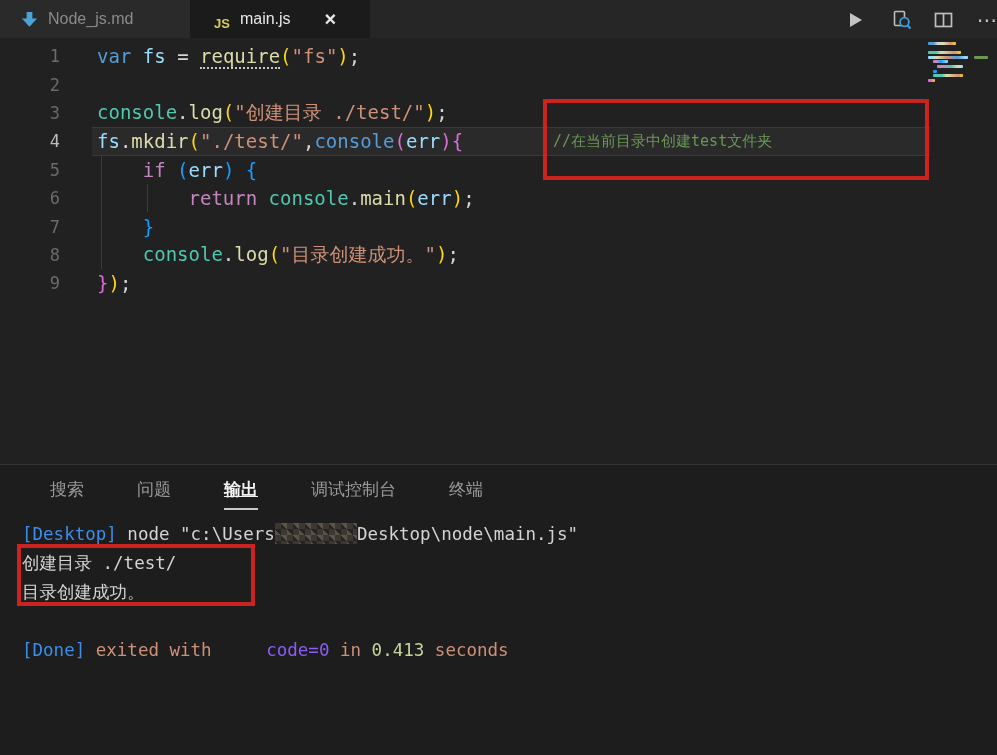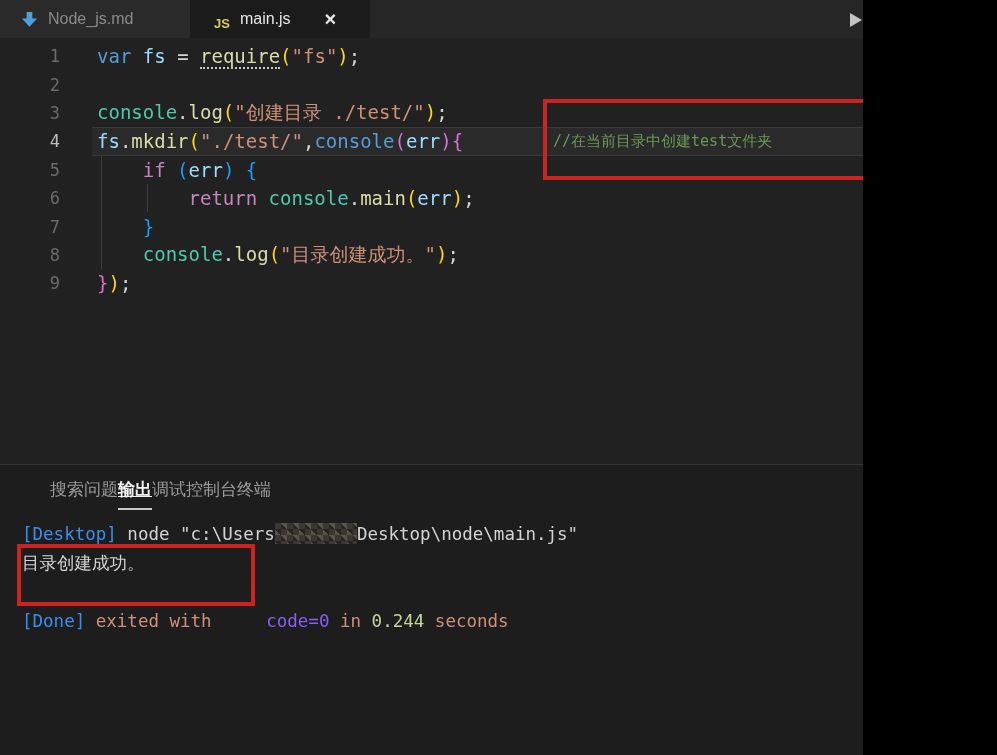--- a/index.html
+++ b/index.html
@@ -1,18 +1,18 @@
 <!DOCTYPE html>
 <html><head>
 <meta charset="utf-8">
 <style>
   * { margin:0; padding:0; box-sizing:border-box; }
   body { background:#000; }
   .screen {
-    position:relative; width:863px; height:755px; overflow:hidden;
+    position:relative; width:997px; height:755px; overflow:hidden;
     background:#212122; font-family:"Liberation Sans","DejaVu Sans",sans-serif;
   }
   
   .tabbar { position:absolute; left:0; top:0; width:997px; height:38px; background:#262627; }
   .tab { position:absolute; top:0; height:38px; display:flex; align-items:center; cursor:pointer; }
   .tab-md { left:0; width:190px; background:#2a2a2b; padding-left:20px; }
   .tab-md .tab-label { color:#8b8b8b; font-size:16px; margin-left:9px; }
   .tab-js { left:190px; width:180px; background:#1b1b1c; padding-left:24px; }
   .tab-js .tab-label { color:#e8e8e8; font-size:16px; margin-left:10px; }
   .js-badge { color:#d6ce53; font-weight:bold; font-size:13px; font-family:"Liberation Sans",sans-serif; letter-spacing:0;margin-top:8px; }
@@ -48,21 +48,21 @@
   .tk-b3  { color:#179fff; }
   .code-comment { position:absolute; left:553px; top:89.2px; height:28.4px; line-height:28.4px;
     font-family:"DejaVu Sans Mono","Liberation Mono",monospace; font-size:15px; color:#6a9955; white-space:pre; }
   .anno-rect { position:absolute; border:4px solid #cb2420; }
   .rect-editor { left:543px; top:61px; width:386px; height:81px; }
   
   .minimap { position:absolute; right:7px; top:4px; width:62px; height:52px; }
   .mm-r { height:3px; margin-bottom:1.6px; border-radius:1px; }
   
   .panel { position:absolute; left:0; top:464px; width:997px; height:291px; background:#1d1d1e; border-top:1px solid #323233; }
-  .panel-tabs { display:flex; padding-left:50px; height:48px; align-items:center; font-size:17px; color:#9a9a9a; }
+  .panel-tabs { display:flex; gap:53px; padding-left:50px; height:48px; align-items:center; font-size:17px; color:#9a9a9a; }
   .panel-tab { position:relative; cursor:pointer; white-space:nowrap; }
   .panel-tab.active { color:#f2f2f2; font-weight:bold;text-decoration:underline; }
   .panel-tab.active::after { content:""; position:absolute; left:0; right:0; bottom:-9px; height:2px; background:#c9c9c9; }
   .output { padding:7px 0 0 22px; font-family:"DejaVu Sans Mono","Liberation Mono",monospace; font-size:17.5px; color:#d4d4d4; }
   .out-row { height:29px; line-height:29px; white-space:pre; }
   .o-blue   { color:#3b8eea; }
   .o-plain  { color:#d4d4d4; }
   .o-orange { color:#ce9178; }
   .o-purple { color:#8b5cf6;margin-left:44px; }
   .o-green  { color:#c3d69a; }
@@ -175,20 +175,21 @@
   <div class="panel">
     <div class="panel-tabs">
       <span class="panel-tab">搜索</span>
       <span class="panel-tab">问题</span>
       <span class="panel-tab active">输出</span>
       <span class="panel-tab">调试控制台</span>
       <span class="panel-tab">终端</span>
     </div>
     <div class="output">
         <div class="out-row"><span class="o-blue">[Desktop] </span><span class="o-plain">node "c:\Users</span><span class="blur-block"></span><span class="o-plain">Desktop\node\main.js"</span></div>
+        <div class="out-row"><span class="o-plain">创建目录 ./test/</span></div>
         <div class="out-row"><span class="o-plain">目录创建成功。</span></div>
         <div class="out-row"></div>
-        <div class="out-row"><span class="o-blue">[Done]</span><span class="o-plain"> </span><span class="o-orange">exited with</span><span class="o-plain"> </span><span class="o-purple">code=0</span><span class="o-plain"> </span><span class="o-orange">in</span><span class="o-plain"> </span><span class="o-green">0.244</span><span class="o-plain"> </span><span class="o-orange">seconds</span></div>
+        <div class="out-row"><span class="o-blue">[Done]</span><span class="o-plain"> </span><span class="o-orange">exited with</span><span class="o-plain"> </span><span class="o-purple">code=0</span><span class="o-plain"> </span><span class="o-orange">in</span><span class="o-plain"> </span><span class="o-green">0.413</span><span class="o-plain"> </span><span class="o-orange">seconds</span></div>
       </div>
     <div class="anno-rect rect-output"></div>
   </div>
 
 </div>
 
 </body></html>

